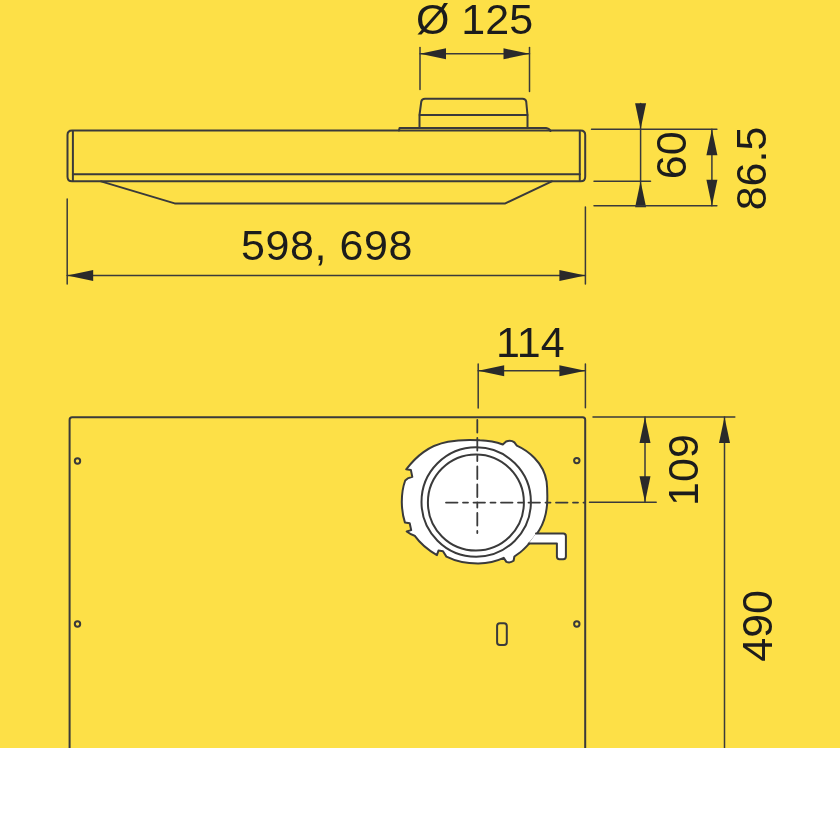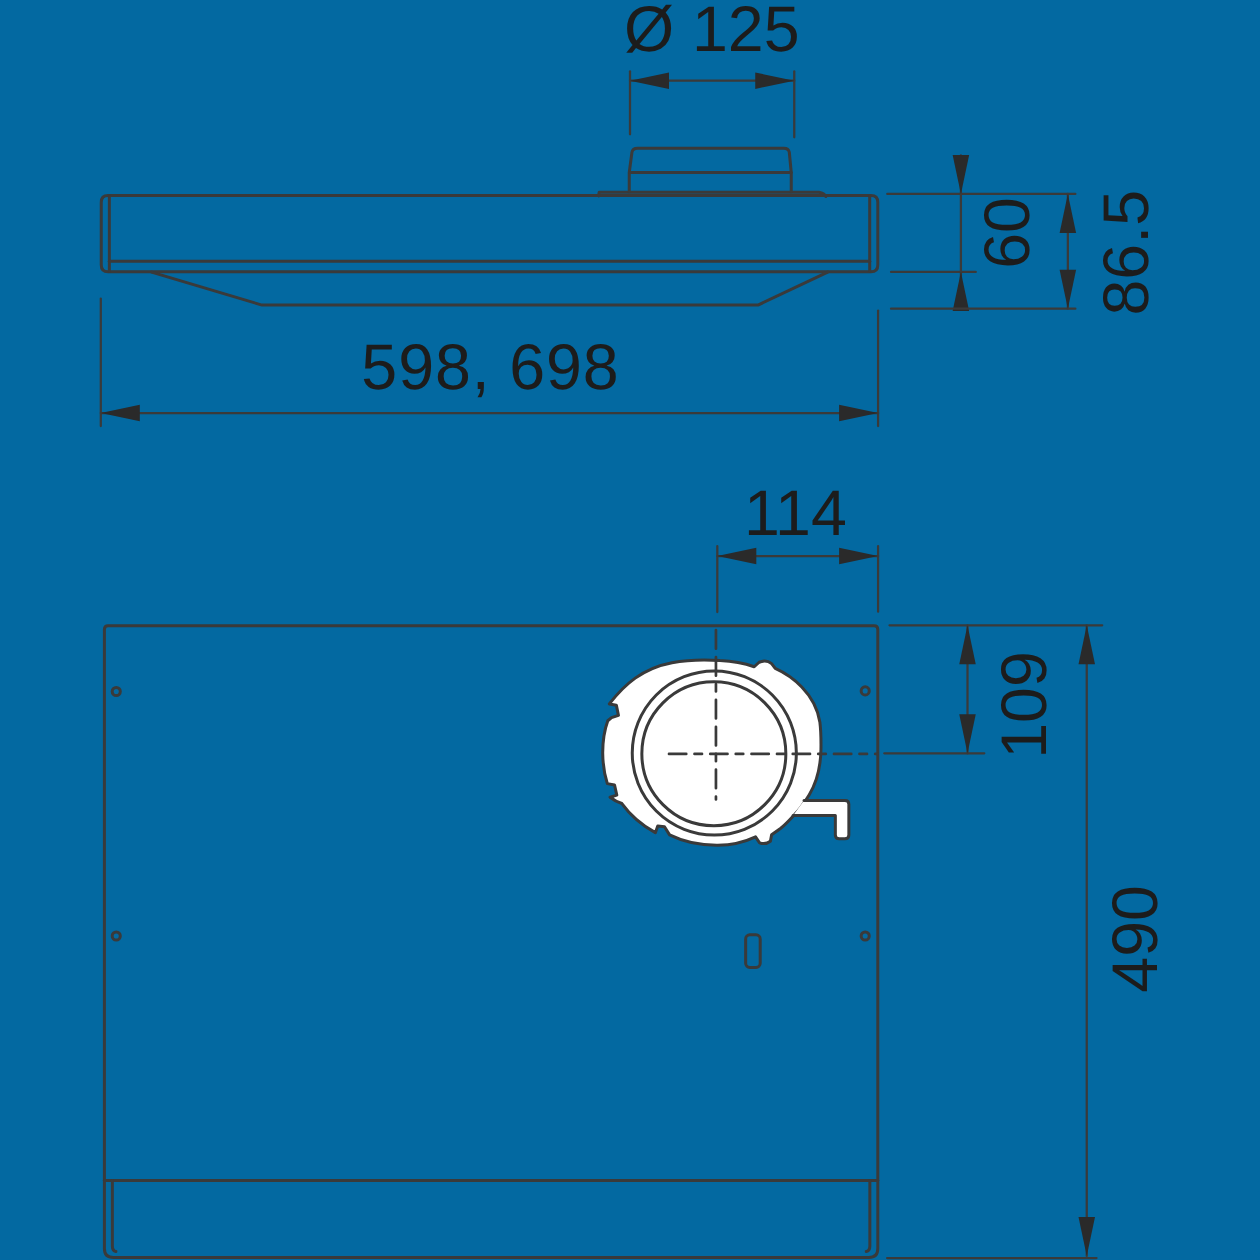--- a/index.html
+++ b/index.html
@@ -1,16 +1,16 @@
 <!DOCTYPE html>
 <html><head>
 <meta charset="utf-8">
 <style>
   html,body{margin:0;padding:0;background:#ffffff;}
-  #stage{width:840px;height:840px;background:#0369a1;position:relative;overflow:hidden;}
+  #stage{width:840px;height:748px;background:#fde047;position:relative;overflow:hidden;}
   text{font-family:"Liberation Sans",sans-serif;fill:#1c1c1c;}
 </style>
 </head>
 <body>
 <div id="stage">
 <svg width="840" height="840" viewBox="0 0 840 840" xmlns="http://www.w3.org/2000/svg">
 <g fill="none" stroke="#3a3a3a" stroke-width="2" stroke-linecap="round" stroke-linejoin="round">
 
 <text x="474.5" y="34" font-size="43" text-anchor="middle" stroke="none" fill="#1c1c1c">Ø 125</text>
 

